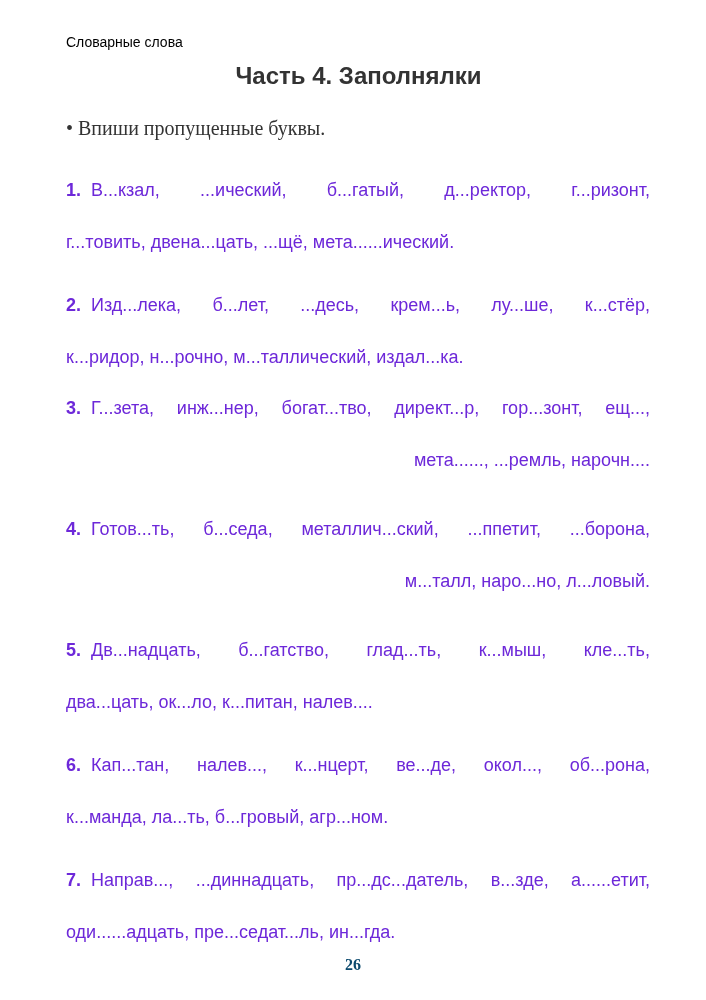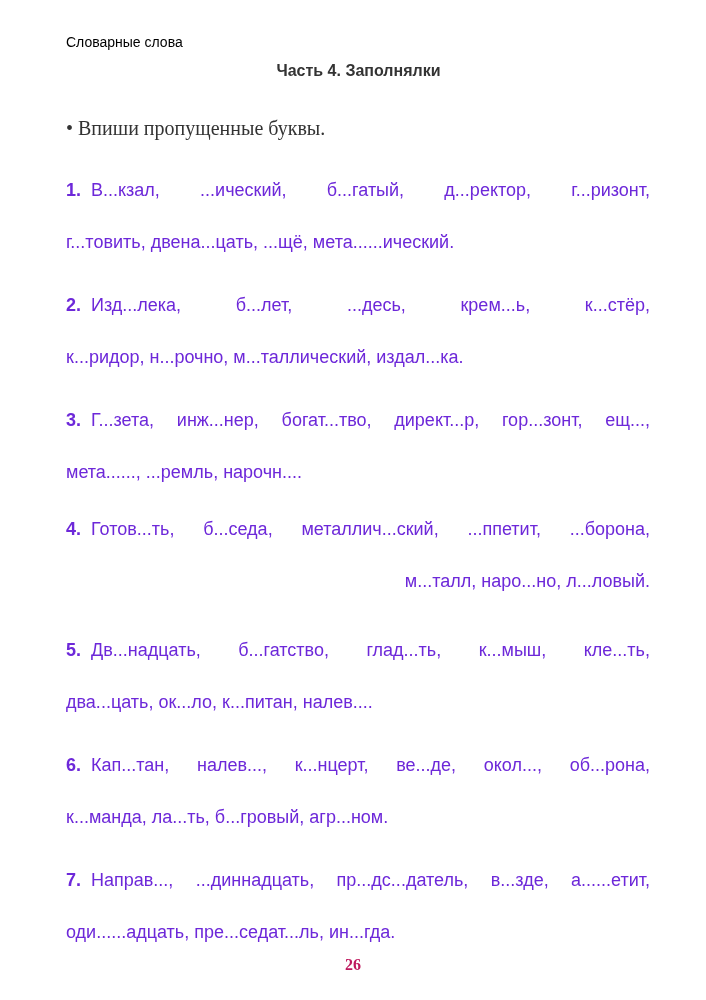--- a/index.html
+++ b/index.html
@@ -5,39 +5,39 @@
     html, body { margin: 0; padding: 0; background: #ffffff; }
     body { width: 706px; height: 1000px; position: relative; overflow: hidden; color: #2a2a2a; }
     .running-head {
       position: absolute; left: 66px; top: 34px;
       font-family: "Liberation Sans", "DejaVu Sans", sans-serif;
       font-size: 14px; color: #000000;
     }
     .title {
       position: absolute; left: 1px; right: 0; top: 62px; text-align: center;
       font-family: "Liberation Sans", "DejaVu Sans", sans-serif;
-      font-size: 16px; font-weight: bold; color: #333; padding-left: 10px;
+      font-size: 24px; font-weight: bold; color: #333; padding-left: 10px;
     }
     .instruction {
       position: absolute; left: 66px; top: 108px;
       font-family: "Liberation Serif", "DejaVu Serif", serif;
       font-size: 20px; color: #333; margin-top: 9px;
     }
     .exercise {
       position: absolute; left: 66px; width: 584px;
       font-family: Liberation Sans, sans-serif;
       font-size: 18px; color: #6d28d9; line-height: 52px;
     }
     .ex-line1 { display: flex; justify-content: space-between; white-space: nowrap; }
     .ex-line2 { white-space: nowrap; }
     .num { font-weight: bold; margin-right: 10px; }
     .page-number {
       position: absolute; left: 0; right: 0; top: 956px; text-align: center;
       font-family: "Liberation Serif", "DejaVu Serif", serif;
-      font-size: 16px; font-weight: bold; color: #be185d;
+      font-size: 16px; font-weight: bold; color: #0c4a6e;
     }
   </style>
 </head>
 <body>
 
 <div class="running-head">Словарные слова</div>
 <div class="title">Часть 4. Заполнялки</div>
 <div class="instruction">• Впиши пропущенные буквы.</div>
 
 <div id="exercises">
@@ -50,25 +50,26 @@
         <span>г...ризонт,</span>
       </div>
       <div class="ex-line2">г...товить, двена...цать, ...щё, мета......ический.</div>
     </div>
     <div class="exercise" style="top: 279px;">
       <div class="ex-line1">
         <span><span class="num">2.</span><span>Изд...лека,</span></span>
         <span>б...лет,</span>
         <span>...десь,</span>
         <span>крем...ь,</span>
+        <span>лу...ше,</span>
         <span>к...стёр,</span>
       </div>
       <div class="ex-line2">к...ридор, н...рочно, м...таллический, издал...ка.</div>
     </div>
-    <div class="exercise" style="top: 394px;">
+    <div class="exercise" style="top: 382px; text-align: right;">
       <div class="ex-line1">
         <span><span class="num">3.</span><span>Г...зета,</span></span>
         <span>инж...нер,</span>
         <span>богат...тво,</span>
         <span>директ...р,</span>
         <span>гор...зонт,</span>
         <span>ещ...,</span>
       </div>
       <div class="ex-line2">мета......, ...ремль, нарочн....</div>
     </div>

